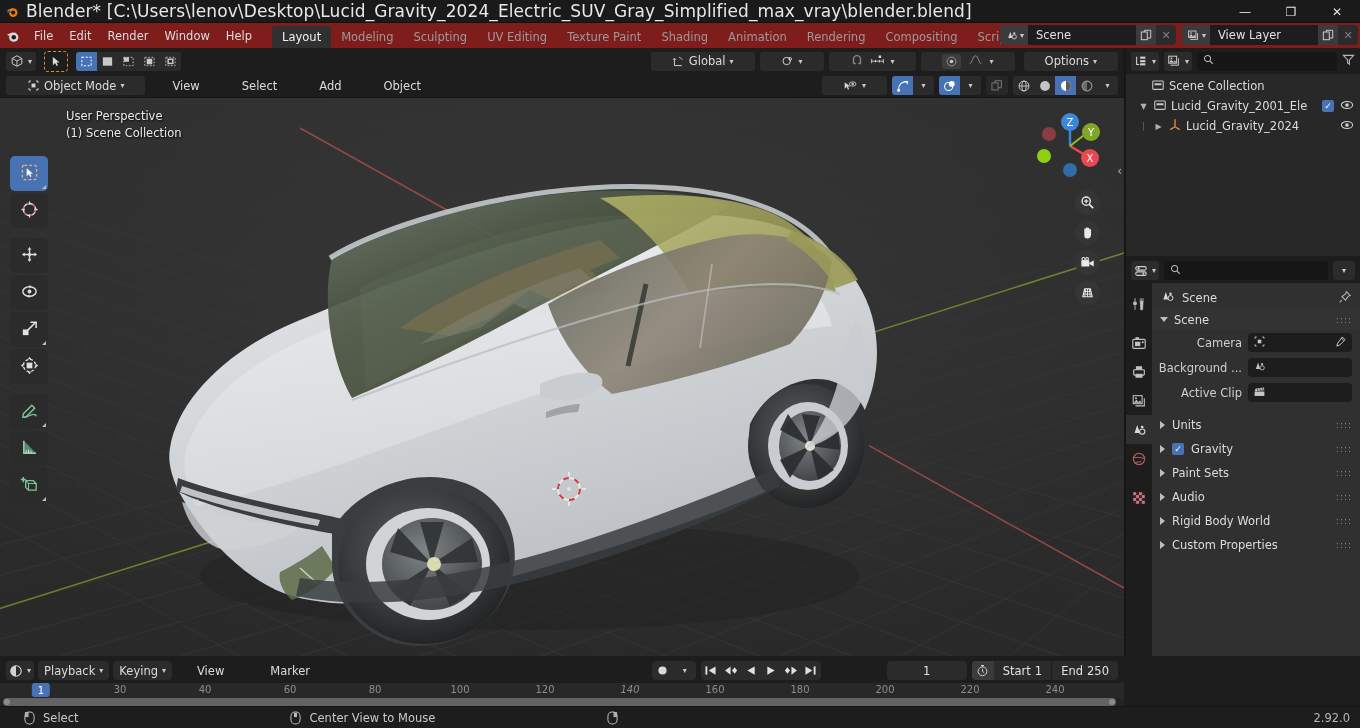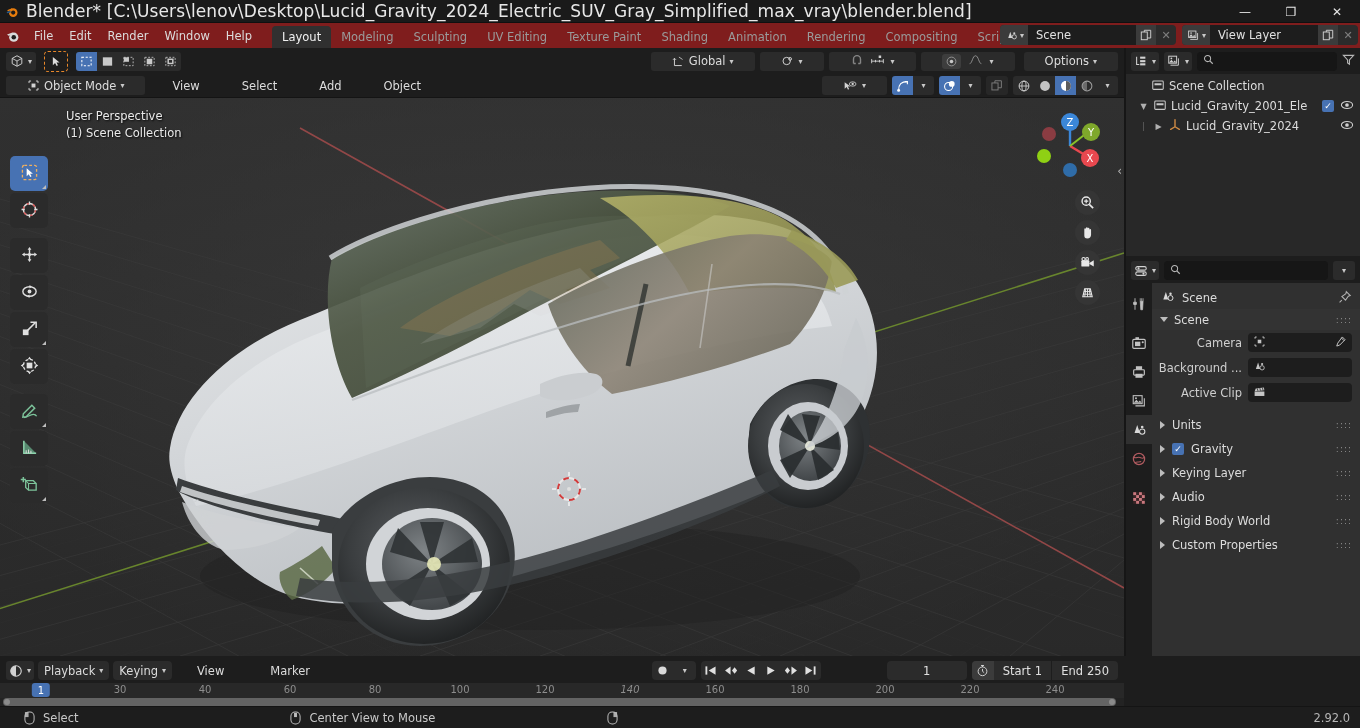--- a/index.html
+++ b/index.html
@@ -1184,21 +1184,21 @@
           <span class="dots">::::</span>
         </div>
         <div class="sub-panel">
           <span class="tri"></span>
           <span class="sp-check">✓</span>
           <span>Gravity</span>
           <span class="dots">::::</span>
         </div>
         <div class="sub-panel">
           <span class="tri"></span>
-          <span>Keying Layer</span>
+          <span>Paint Sets</span>
           <span class="dots">::::</span>
         </div>
         <div class="sub-panel">
           <span class="tri"></span>
           <span>Audio</span>
           <span class="dots">::::</span>
         </div>
         <div class="sub-panel">
           <span class="tri"></span>
           <span>Rigid Body World</span>

